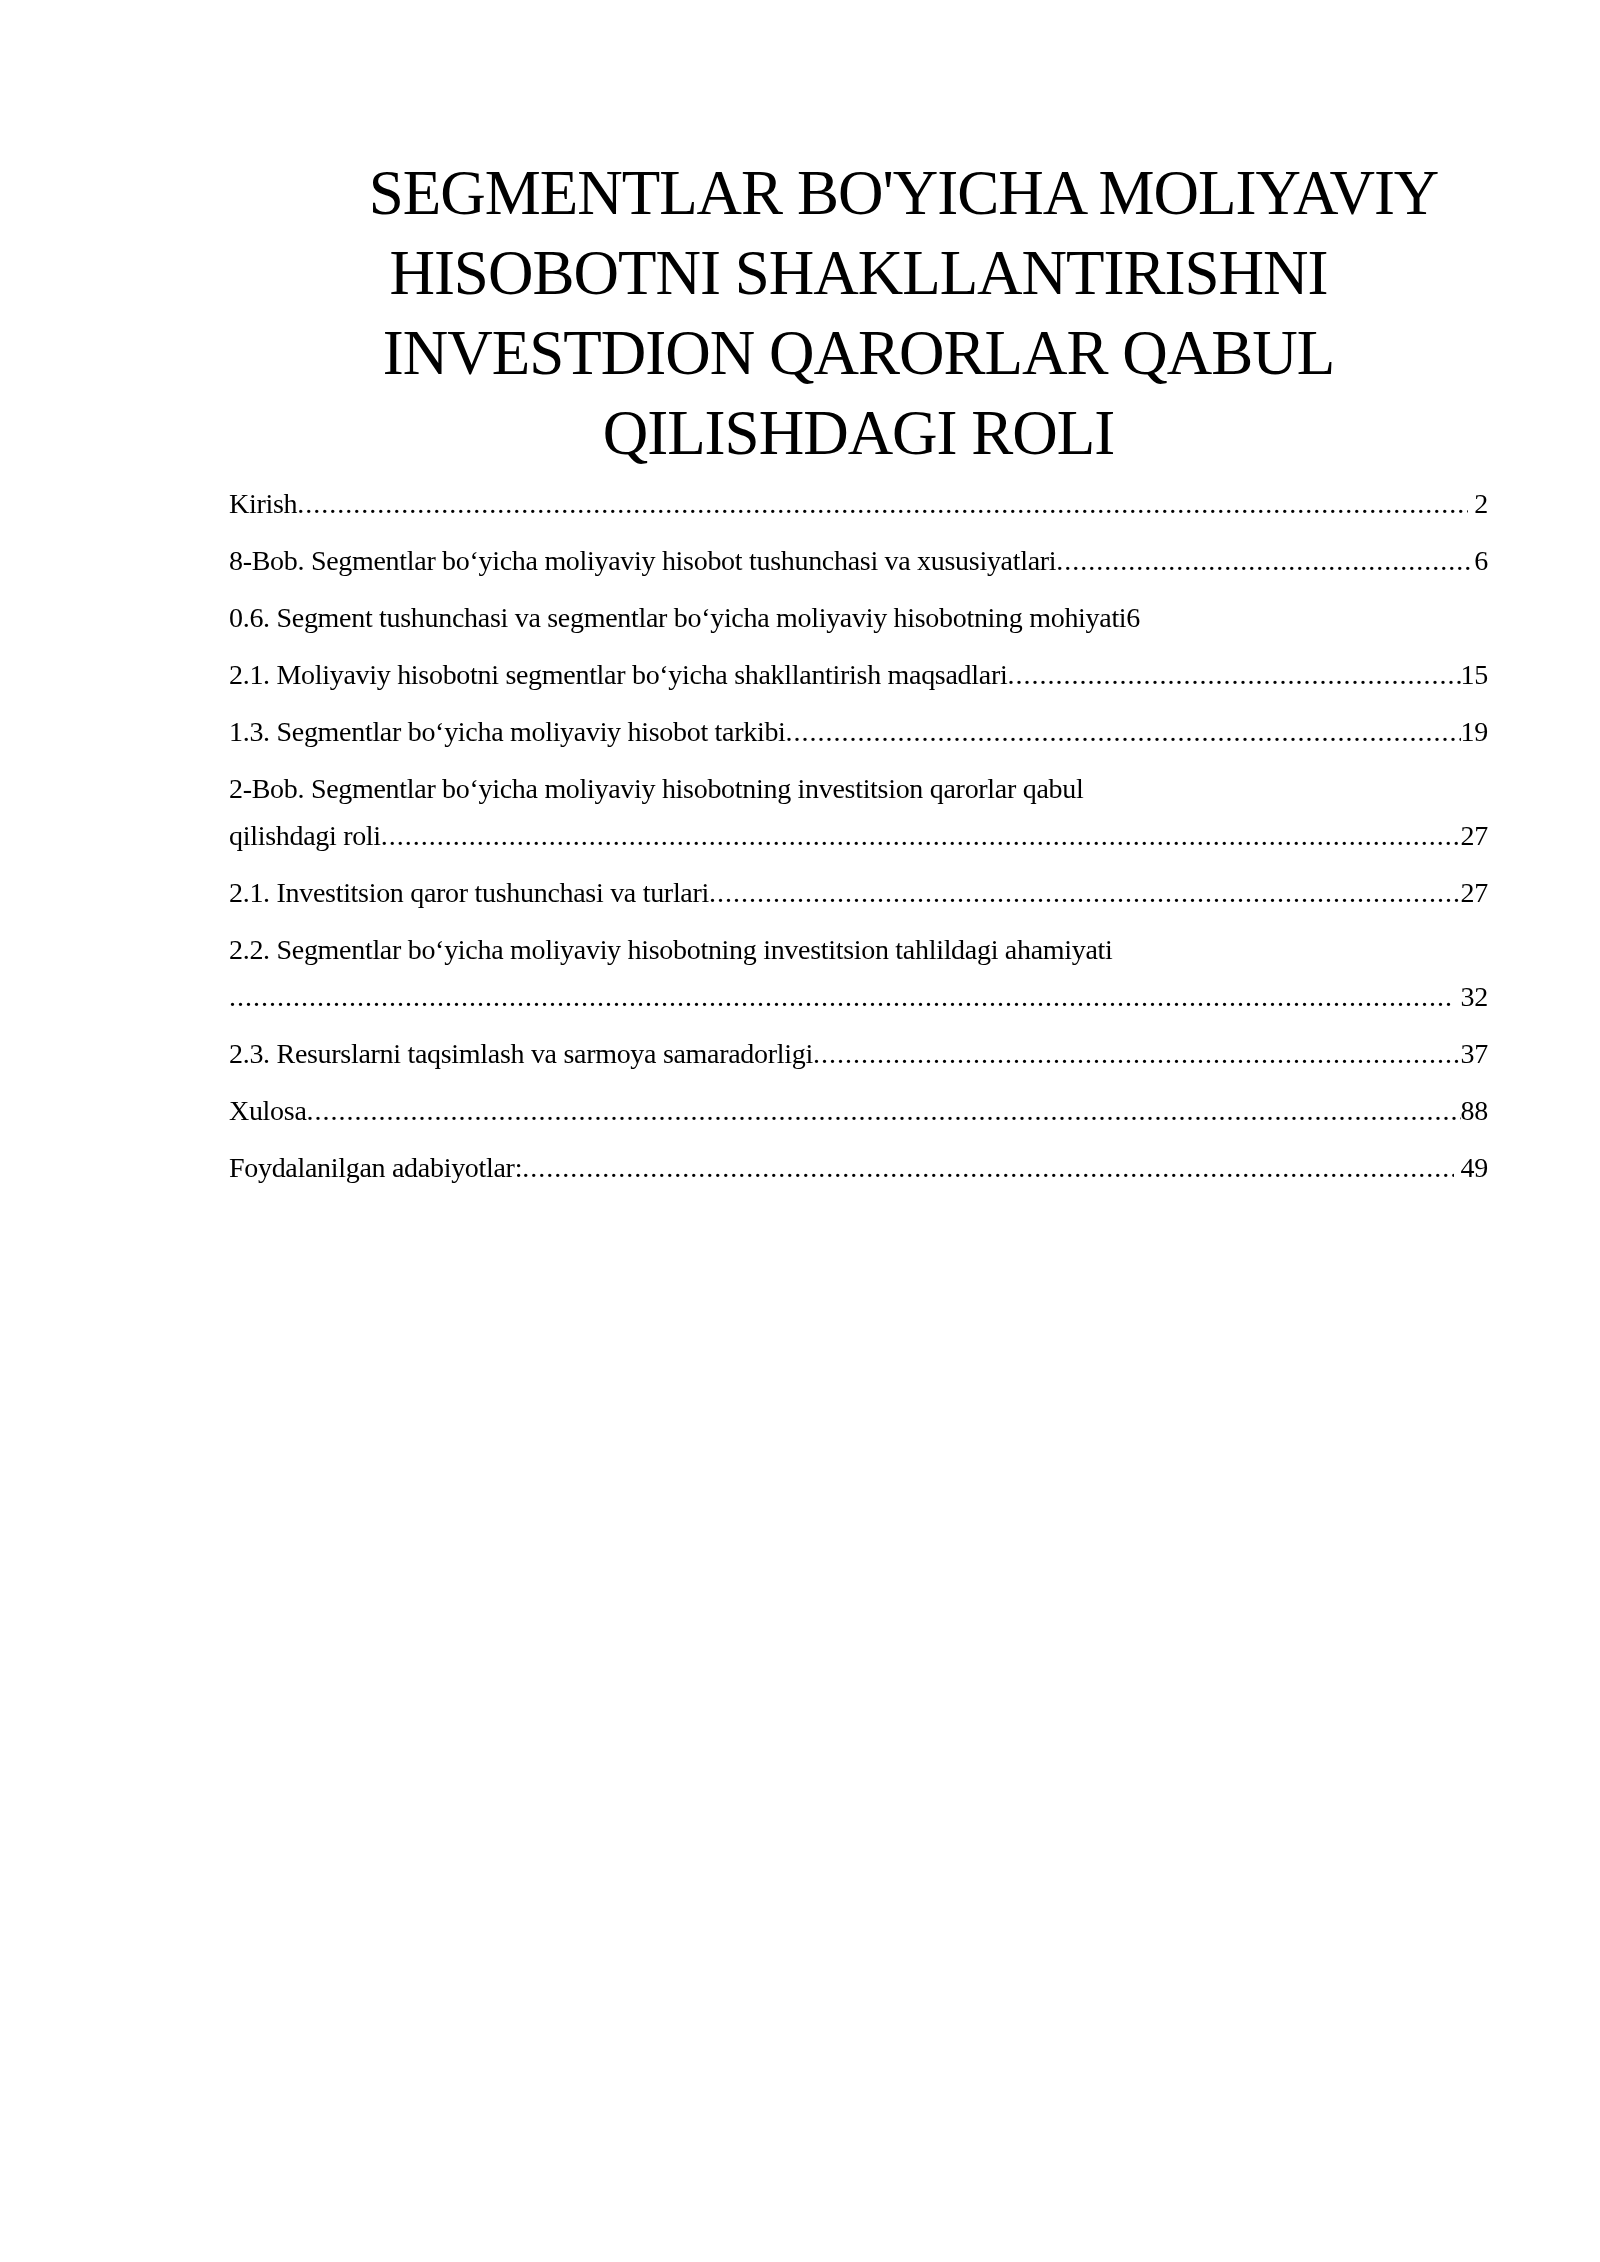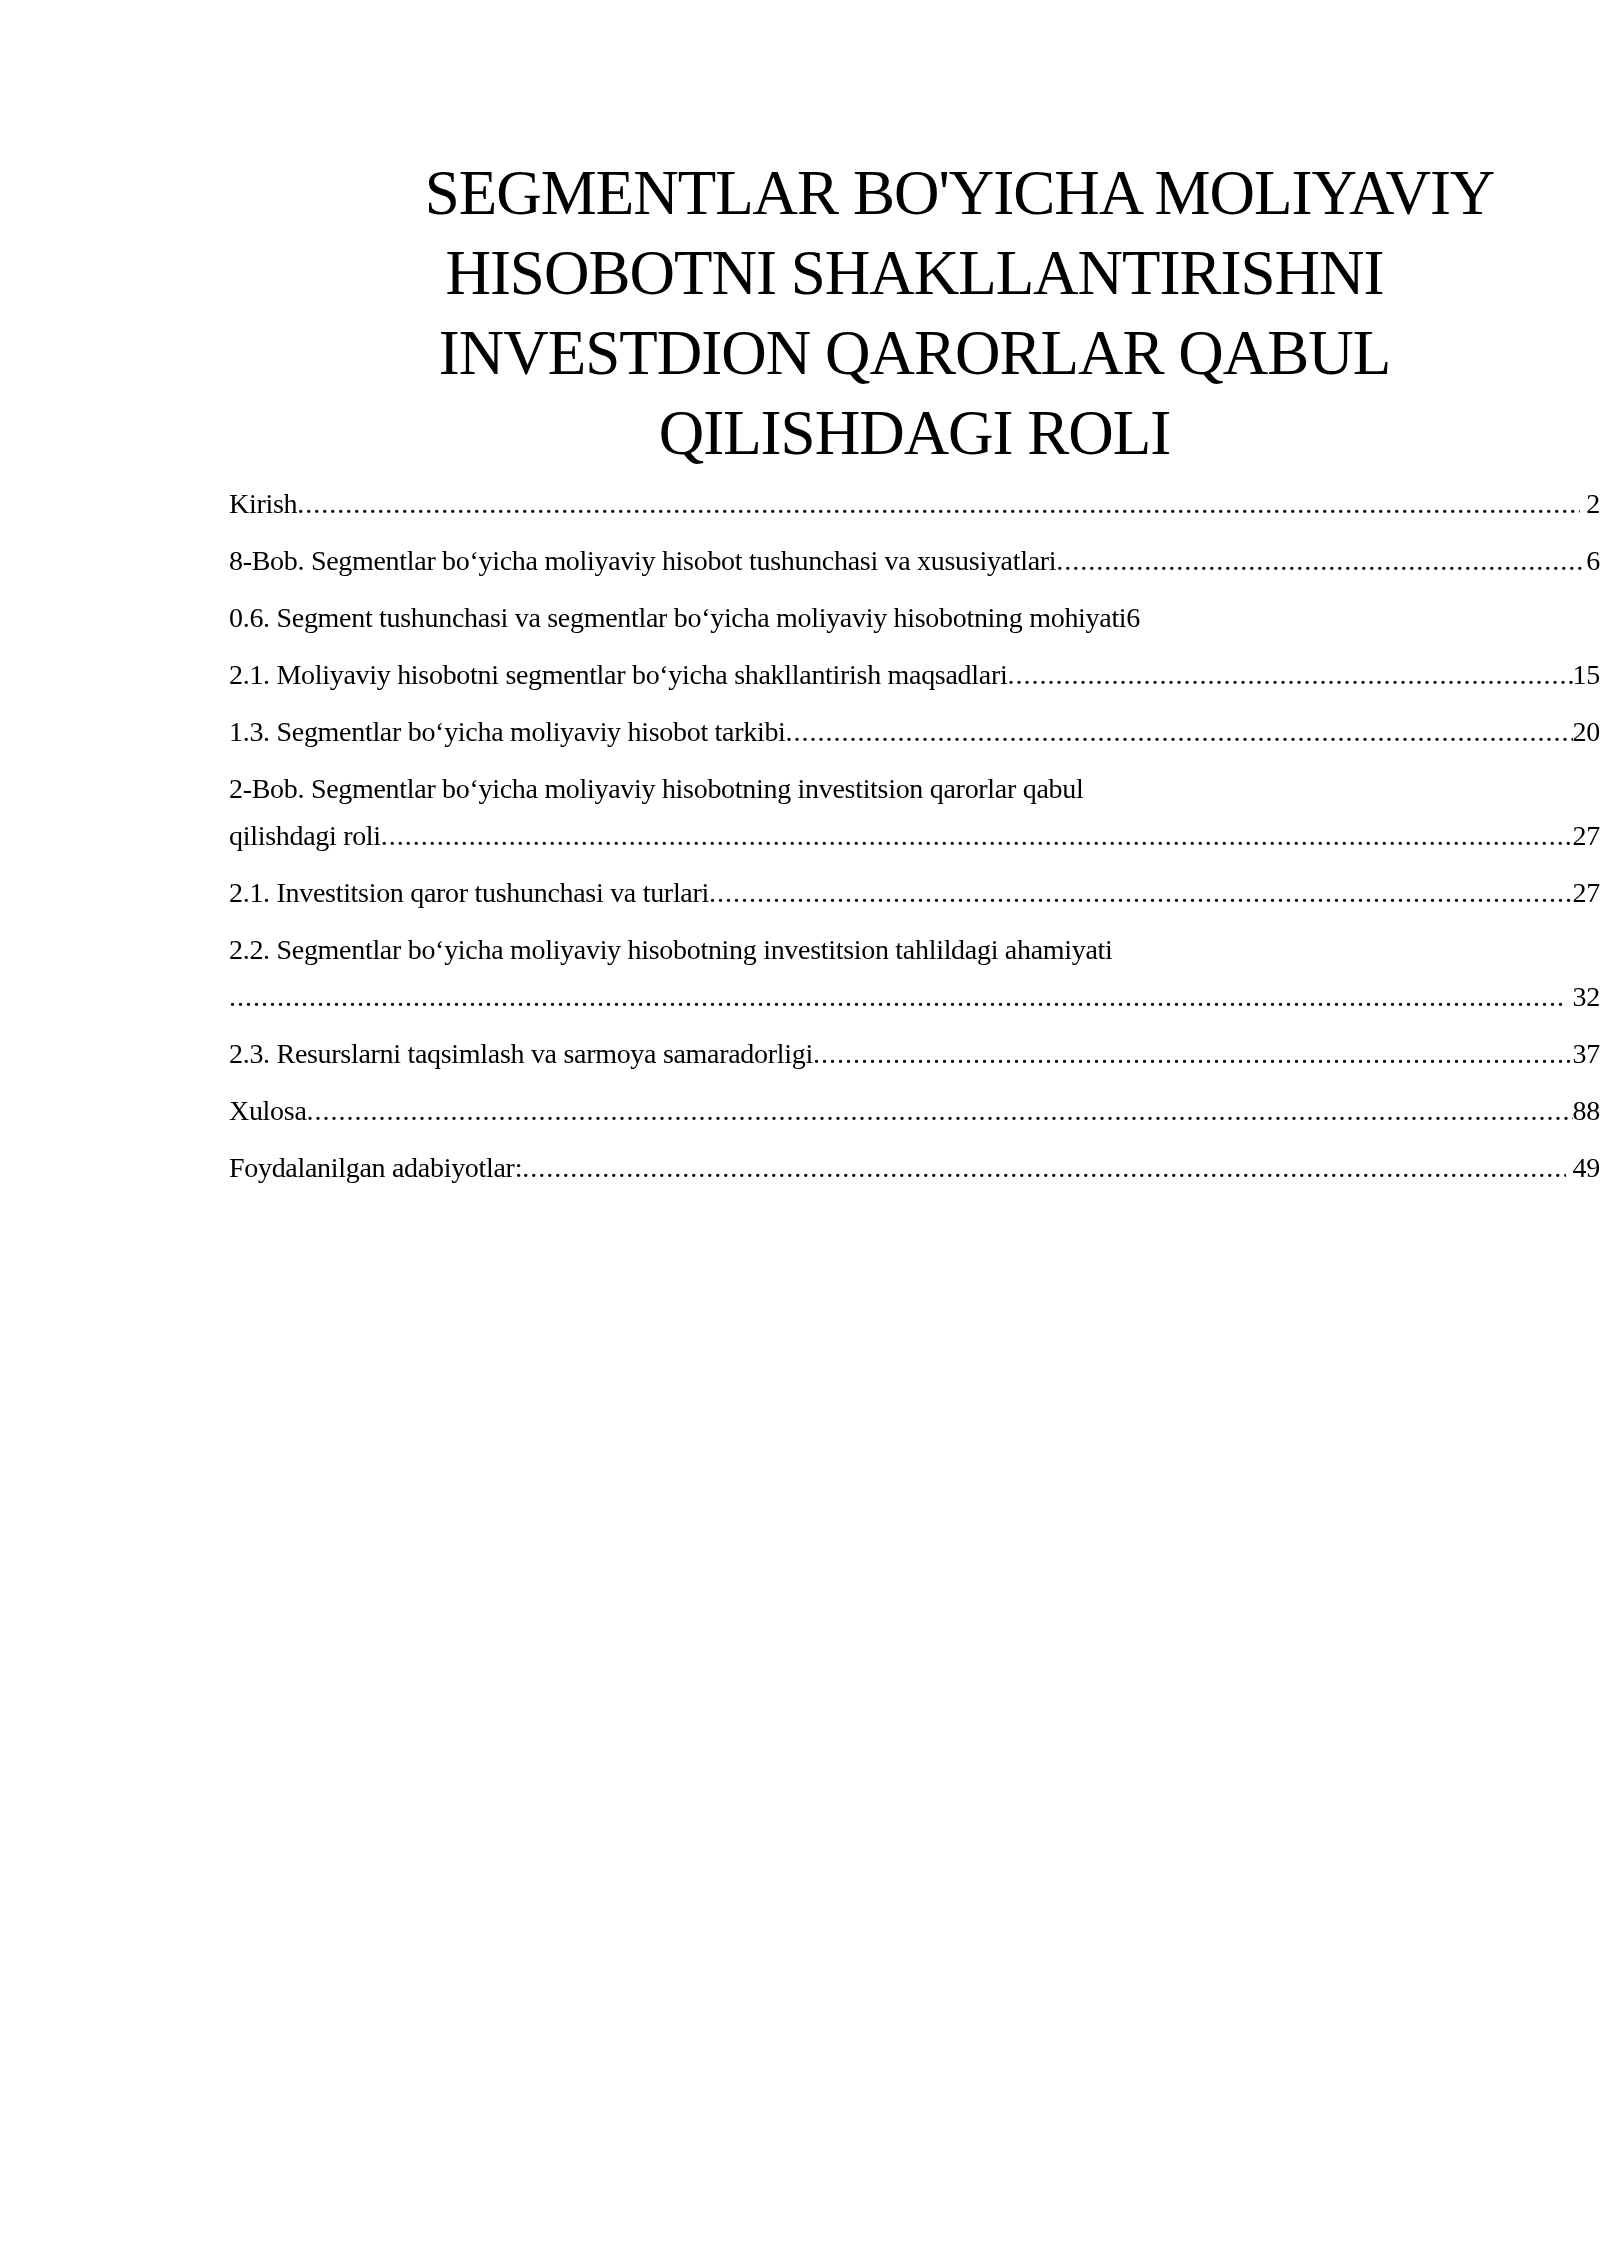--- a/index.html
+++ b/index.html
@@ -11,20 +11,21 @@
     position: relative;
     width: 1600px;
     height: 2262px;
     background: #ffffff;
     font-family: "Liberation Serif", "DejaVu Serif", serif;
     color: #000000;
     overflow: hidden;
   }
   .content {
     padding-left: 229px;
+    padding-right: 112px;
   }
   .doc-title {
     padding-top: 153px;
     text-align: center;
     font-size: 63px;
     line-height: 80px;
     letter-spacing: -1px;
     color: #000000;
     white-space: nowrap;
   }
@@ -110,21 +111,21 @@
           <div class="toc-row">
             <span class="toc-text">2.1. Moliyaviy hisobotni segmentlar boʻyicha shakllantirish maqsadlari</span>
             <span class="leader"></span>
             <span class="toc-num">15</span>
           </div>
         </div>
         <div class="toc-entry">
           <div class="toc-row">
             <span class="toc-text">1.3. Segmentlar boʻyicha moliyaviy hisobot tarkibi</span>
             <span class="leader"></span>
-            <span class="toc-num">20</span>
+            <span class="toc-num">19</span>
           </div>
         </div>
         <div class="toc-entry">
           <div class="toc-text-block">2-Bob. Segmentlar boʻyicha moliyaviy hisobotning investitsion qarorlar qabul</div>
           <div class="toc-row">
             <span class="toc-text">qilishdagi roli</span>
             <span class="leader"></span>
             <span class="toc-num">27</span>
           </div>
         </div>

